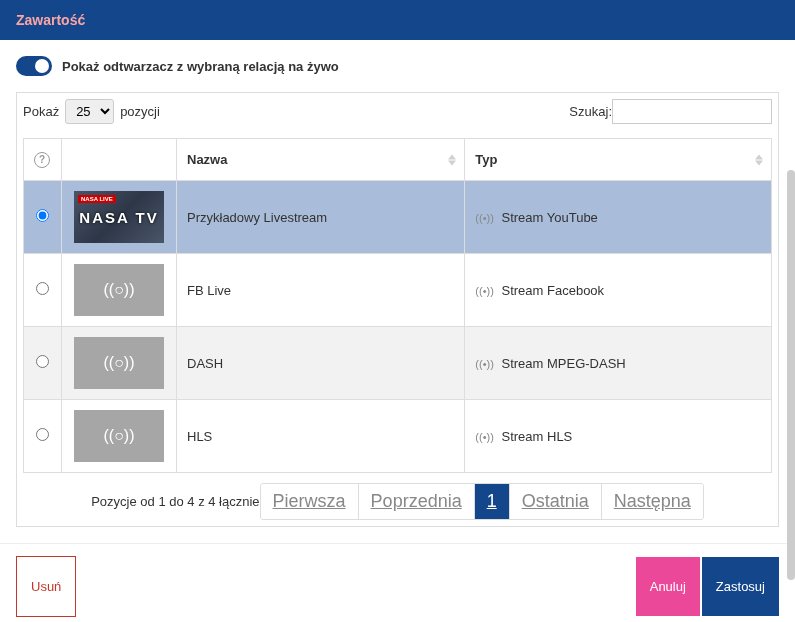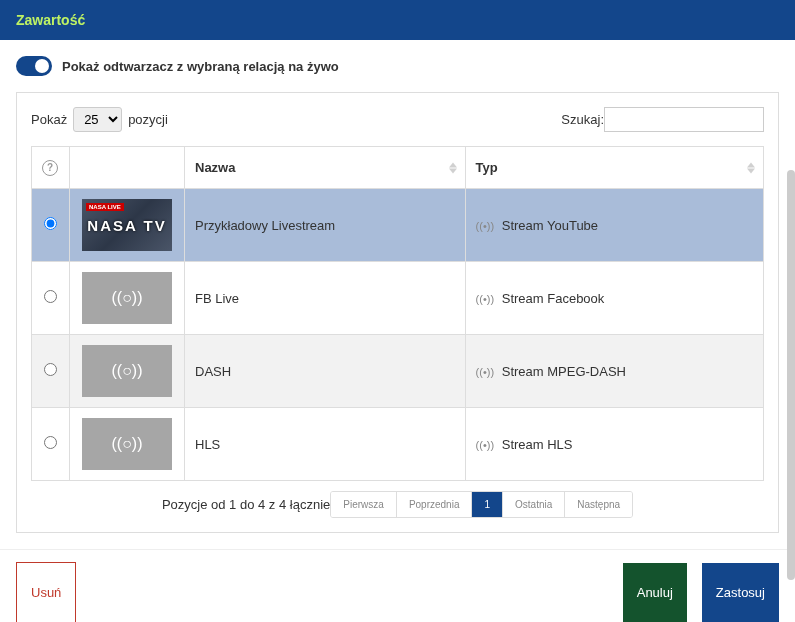--- a/index.html
+++ b/index.html
@@ -1,20 +1,20 @@
 <!DOCTYPE html>
 <html><head>
   <meta charset="utf-8">
   <style>
     * { box-sizing: border-box; margin: 0; padding: 0; }
     body { font-family: Arial, sans-serif; font-size: 13px; background: #fff; color: #333; width: 795px; }
     
     .header-bar {
       background: #13468b;
-      color: #bef264;
+      color: #fca5a5;
       padding: 12px 16px;
       font-weight: bold;
       font-size: 14px;
     }
     
     .toggle-row {
       padding: 16px;
       display: flex;
       align-items: center;
       gap: 10px;
@@ -36,21 +36,21 @@
       background: #fff;
       border-radius: 50%;
       top: 3px;
       right: 3px;
     }
     .toggle-label { font-weight: bold; font-size: 13px; }
     
     .table-container {
       margin: 0 16px 16px 16px;
       border: 1px solid #ddd;
-      padding: 14px;
+      padding: 6px;
     }
     
     .table-controls {
       display: flex;
       justify-content: space-between;
       align-items: center;
       margin-bottom: 14px;
       font-size: 13px;
     }
     .left-control { display: flex; align-items: center; gap: 6px; }
@@ -182,22 +182,23 @@
       display: flex;
       border: 1px solid #ddd;
       border-radius: 3px;
       overflow: hidden;
     }
     .pagination .page-btn {
       padding: 7px 12px;
       border-left: 1px solid #ddd;
       color: #888;
       cursor: pointer;
-      font-size: 10px;
+      font-size: 18px;
       background: #fff;
+      text-decoration: underline;
     }
     .pagination .page-btn:first-child { border-left: none; }
     .pagination .page-btn.active {
       background: #13468b;
       color: #fff;
     }
     
     .modal-footer {
       display: flex;
       justify-content: space-between;
@@ -211,23 +212,23 @@
       border: none;
       cursor: pointer;
       font-size: 13px;
     }
     .btn-delete {
       background: #fff;
       border: 1px solid #c0392b;
       color: #c0392b;
     }
     .btn-cancel {
-      background: #14532d;
-      color: #fff;
-      margin-right: 15px;
+      background: #ec4899;
+      color: #fff;
+      margin-right: 2px;
     }
     .btn-apply {
       background: #13468b;
       color: #fff;
     }
     .right-buttons { display: flex; }
     
     .scrollbar-hint {
       position: absolute;
       right: 0;

